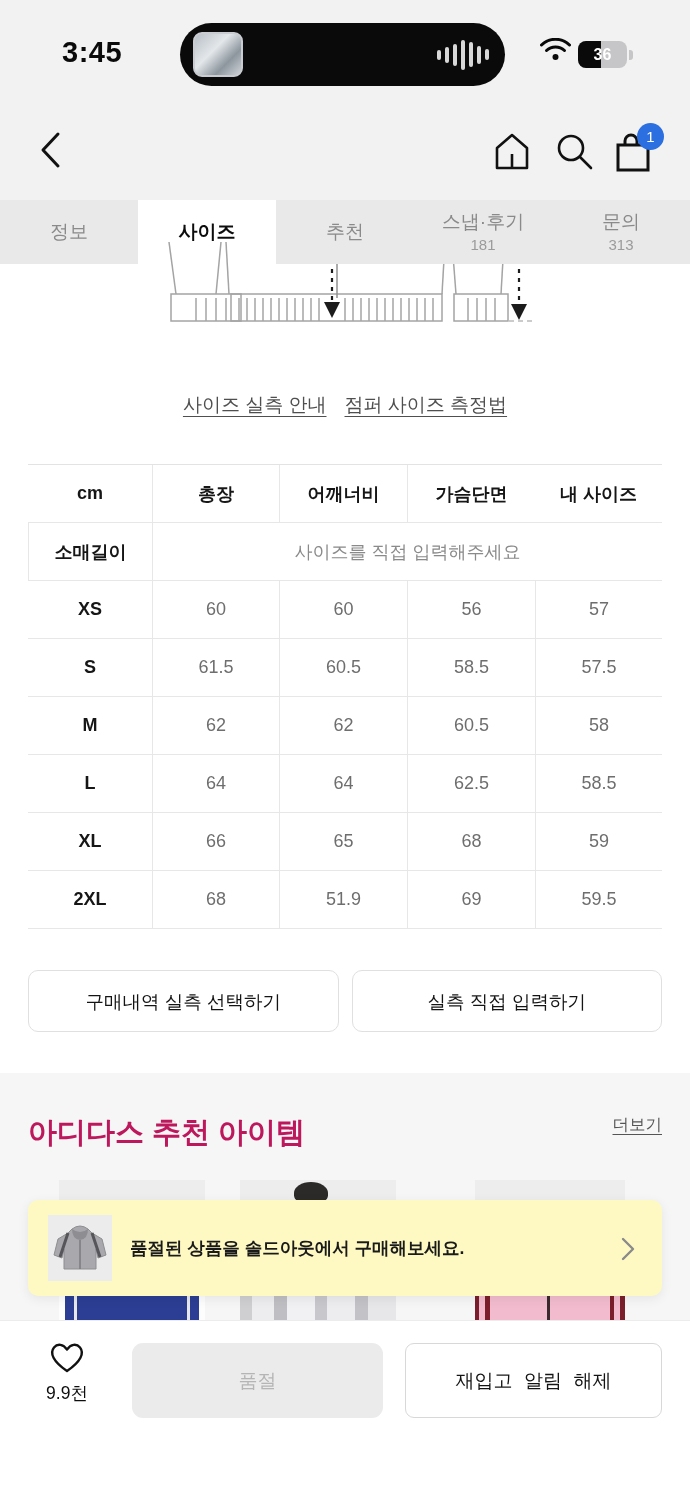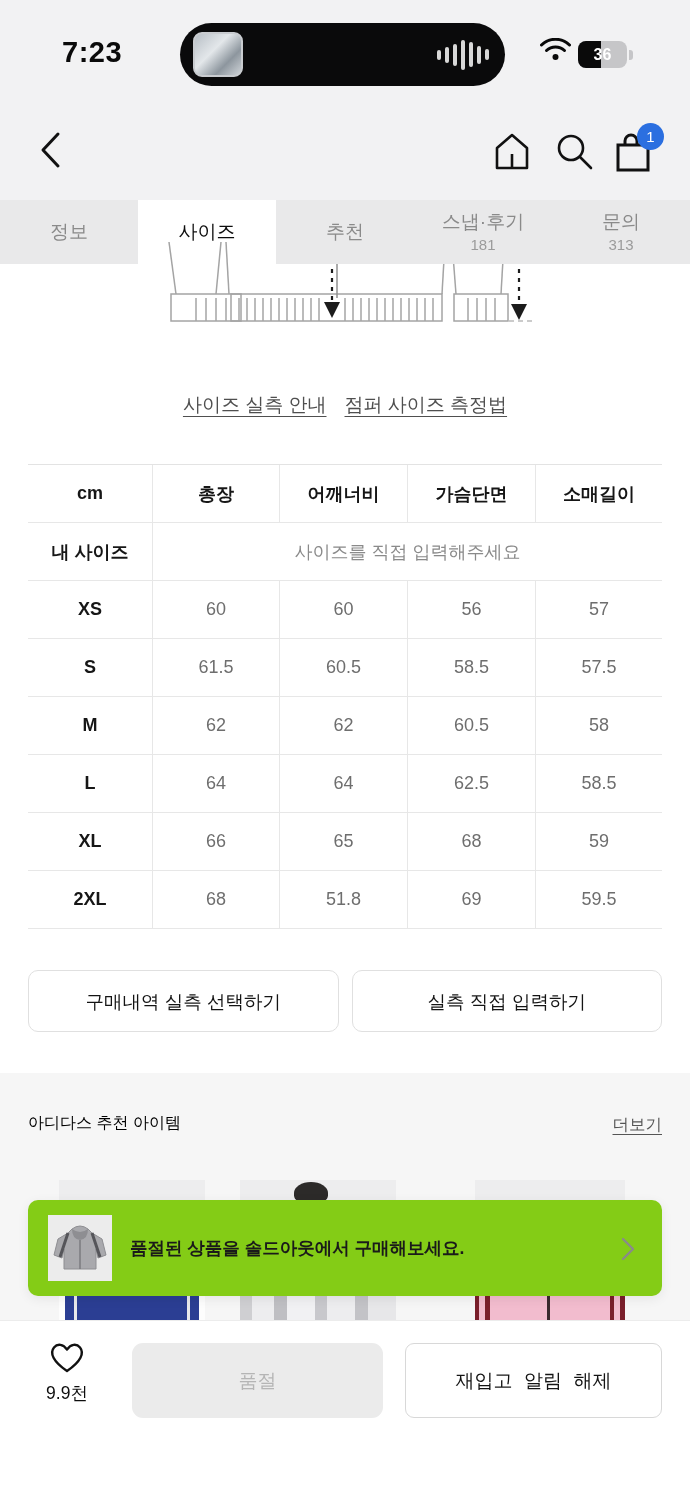--- a/index.html
+++ b/index.html
@@ -30,21 +30,21 @@
   .nav-home { position:absolute; left:492px; top:12px; cursor:pointer; }
   .nav-search { position:absolute; left:553px; top:12px; cursor:pointer; }
   .nav-bag { position:absolute; left:613px; top:14px; cursor:pointer; }
   .badge { position:absolute; left:637px; top:123px; width:27px; height:27px; border-radius:50%;
     background:#2b6fe0; color:#fff; font-size:15px; display:flex; align-items:center; justify-content:center; }
   
   .tabbar { position:absolute; left:0; top:200px; width:690px; height:64px; display:flex; z-index:2; }
   .tab { flex:1 1 0; background:#e9e9ea; display:flex; flex-direction:column; align-items:center; justify-content:center;
     font-size:19px; color:#8a8a8a; cursor:pointer; line-height:1.15; }
   .tab .cnt { font-size:15px; color:#9b9b9b; margin-top:3px; }
-  .tab.active { background:transparent; color:#0c0c0c; font-weight:400; }
+  .tab.active { background:transparent; color:#0c0c0c; font-weight:700; }
   
   .diagram { position:absolute; left:0; top:242px; width:690px; height:88px; z-index:1; }
   
   .size-links { position:absolute; left:0; top:392px; width:690px; display:flex; justify-content:center; gap:18px; }
   .size-links a { font-size:19px; color:#4f4f4f; text-decoration:underline; text-underline-offset:5px; cursor:pointer; }
   
   .size-table { position:absolute; left:28px; top:464px; width:634px; display:grid;
     grid-template-columns:124px 127px 128px 128px 127px; border-top:1px solid #e3e3e3; }
   .cell { height:58px; display:flex; align-items:center; justify-content:center;
     font-size:18px; border-bottom:1px solid #e7e7e7; }
@@ -52,53 +52,53 @@
   .cell.head { font-weight:600; color:#161616; }
   .cell.sizelbl { font-weight:600; color:#161616; }
   .cell.val { color:#6e6e6e; }
   .cell.merged { grid-column:2 / 6; color:#8a8a8a;text-align:center; }
   
   .measure-btns { position:absolute; left:28px; top:970px; width:634px; display:flex; gap:13px; }
   .measure-btns button { flex:1 1 0; height:62px; background:#fff; border:1px solid #e0e0e0; border-radius:10px;
     font-family:inherit; font-size:18.5px; color:#141414; cursor:pointer; }
   
   .recommend { position:absolute; left:0; top:1073px; width:690px; height:247px; background:#f6f6f6; overflow:hidden; }
-  .rec-title { position:absolute; left:28px; top:40px; font-size:16px; font-weight:400; color:#000000; }
+  .rec-title { position:absolute; left:28px; top:40px; font-size:29px; font-weight:700; color:#be185d; }
   .rec-more { position:absolute; right:28px; top:41px; font-size:16.5px; color:#555;
     text-decoration:underline; text-underline-offset:4px; cursor:pointer; }
   .product { position:absolute; top:107px; height:140px; background:#ededee; overflow:hidden; }
   .product .head { position:absolute; top:2px; width:34px; height:22px; border-radius:50% 50% 40% 40%; background:#2c2a29; }
   .product .cloth { position:absolute; left:0; bottom:0; width:100%; height:26px; }
   .p1 { left:59px; width:146px; }
   .p1 .cloth { background:linear-gradient(90deg,#fdfdfd 0 4%,#2b3e93 4% 10%,#e8e8ea 10% 12%,#2b3e93 12% 88%,#e8e8ea 88% 90%,#2b3e93 90% 96%,#fdfdfd 96% 100%); }
   .p2 { left:240px; width:156px; }
   .p2 .cloth { background:linear-gradient(90deg,#cfcfd2 0 8%,#ededef 8% 22%,#bfbfc3 22% 30%,#f1f1f3 30% 48%,#c8c8cc 48% 56%,#ededef 56% 74%,#c3c3c7 74% 82%,#e7e7e9 82% 100%); }
   .p2 .head { left:54px; }
   .p3 { left:475px; width:150px; }
   .p3 .cloth { background:linear-gradient(90deg,#7a1f2b 0 3%,#f2bcce 3% 7%,#7a1f2b 7% 10%,#f2bcce 10% 48%,#3a2a2e 48% 50%,#f2bcce 50% 90%,#7a1f2b 90% 93%,#f2bcce 93% 97%,#7a1f2b 97% 100%); }
-  .soldout-card { position:absolute; left:28px; top:127px; width:634px; height:96px; background:#84cc16; border-radius:10px;
+  .soldout-card { position:absolute; left:28px; top:127px; width:634px; height:96px; background:#fef9c3; border-radius:10px;
     box-shadow:0 3px 12px rgba(0,0,0,0.07); cursor:pointer; }
   .soldout-thumb { position:absolute; left:20px; top:15px; width:64px; height:66px; background:#ececec; }
   .soldout-text { position:absolute; left:102px; top:0; height:96px; display:flex; align-items:center;
     font-size:17.5px; font-weight:700; color:#1a1a1a; }
   .soldout-chevron { position:absolute; right:26px; top:36px; }
   
   .bottom-bar { position:absolute; left:0; top:1320px; width:690px; height:180px; background:#fff; border-top:1px solid #ececec; }
   .like-block { position:absolute; left:34px; top:18px; width:66px; text-align:center; cursor:pointer; }
   .like-count { font-size:17.5px; color:#0d0d0d; margin-top:2px; }
   .btn-soldout { position:absolute; left:132px; top:22px; width:251px; height:75px; background:#ebebeb; border:none;
     border-radius:11px; font-family:inherit; font-size:19px; color:#b5b5b5; cursor:default; }
   .btn-restock { position:absolute; left:405px; top:22px; width:257px; height:75px; background:#fff; border:1px solid #d8d8d8;
     border-radius:9px; font-family:Liberation Mono, monospace; font-size:19px; font-weight:500; color:#141414; cursor:pointer; }
 </style>
 </head>
 <body>
 
 <div class="top-area">
-  <div class="time">7:23</div>
+  <div class="time">3:45</div>
 
   <div class="island">
     <div class="island-thumb"></div>
     <div class="island-wave">
       <span style="height:10px"></span>
         <span style="height:16px"></span>
         <span style="height:22px"></span>
       <span style="height:30px"></span>
         <span style="height:25px"></span>
         <span style="height:18px"></span>
@@ -219,23 +219,23 @@
 <div class="size-links">
   <a>사이즈 실측 안내</a>
   <a>점퍼 사이즈 측정법</a>
 </div>
 
 <div class="size-table">
   <div class="cell head">cm</div>
   <div class="cell head v">총장</div>
   <div class="cell head v">어깨너비</div>
   <div class="cell head v">가슴단면</div>
+  <div class="cell sizelbl">내 사이즈</div>
+
   <div class="cell head v">소매길이</div>
-
-  <div class="cell sizelbl">내 사이즈</div>
   <div class="cell merged v">사이즈를 직접 입력해주세요</div>
 
   <div class="cell sizelbl">XS</div>
   <div class="cell val v">60</div>
   <div class="cell val v">60</div>
   <div class="cell val v">56</div>
   <div class="cell val v">57</div>
 
   <div class="cell sizelbl">S</div>
   <div class="cell val v">61.5</div>
@@ -256,21 +256,21 @@
   <div class="cell val v">58.5</div>
 
   <div class="cell sizelbl">XL</div>
   <div class="cell val v">66</div>
   <div class="cell val v">65</div>
   <div class="cell val v">68</div>
   <div class="cell val v">59</div>
 
   <div class="cell sizelbl">2XL</div>
   <div class="cell val v">68</div>
-  <div class="cell val v">51.8</div>
+  <div class="cell val v">51.9</div>
   <div class="cell val v">69</div>
   <div class="cell val v">59.5</div>
 </div>
 
 <div class="measure-btns">
   <button>구매내역 실측 선택하기</button>
   <button>실측 직접 입력하기</button>
 </div>
 
 <div class="recommend">

